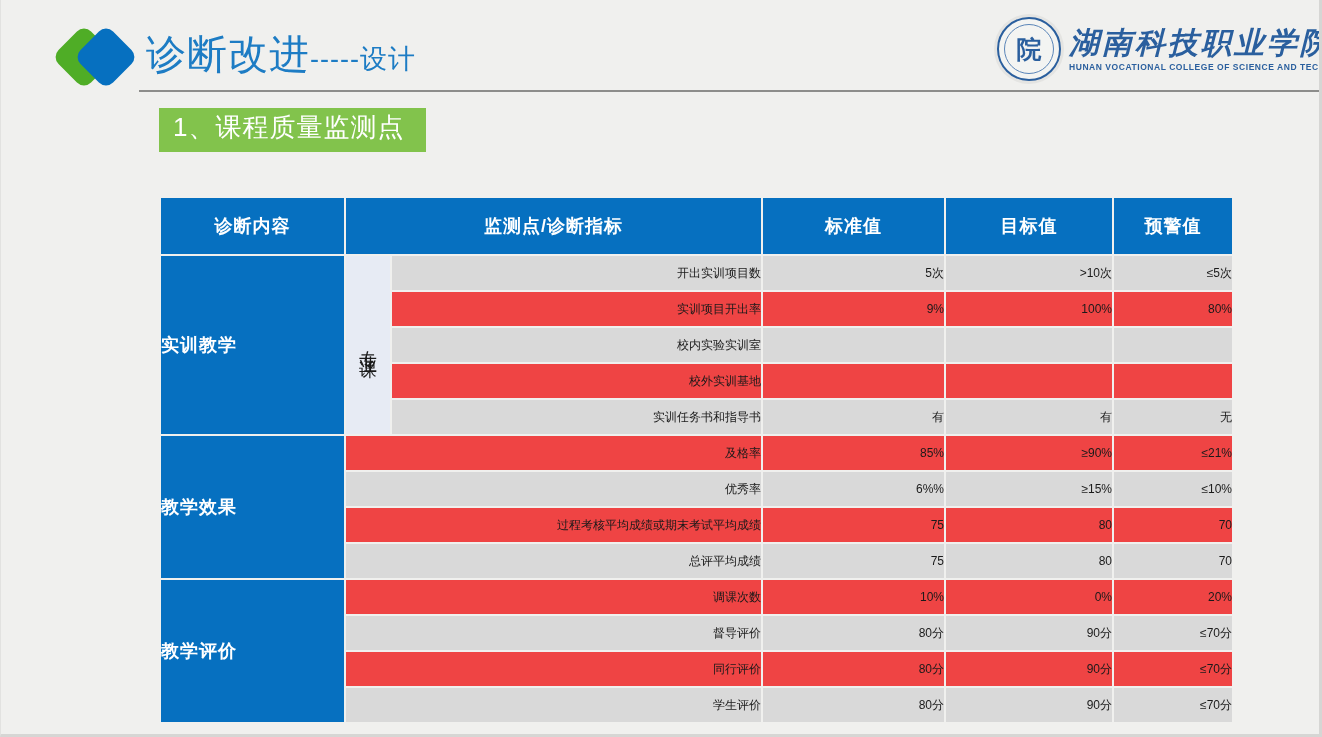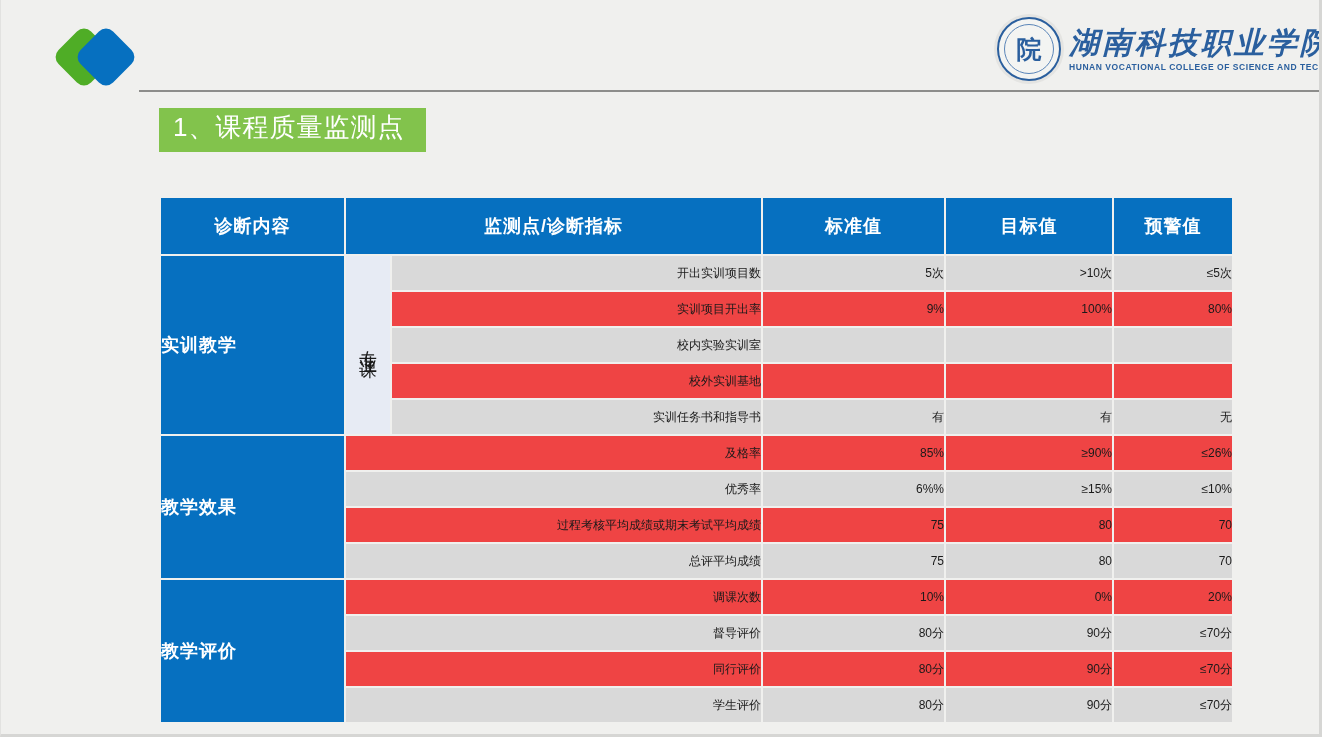--- a/index.html
+++ b/index.html
@@ -220,20 +220,23 @@
 </head>
 <body>
 
 <div class="slide">
 
   <div class="logo-mark">
     <span class="dia green"></span>
     <span class="dia blue"></span>
   </div>
 
+  <div class="slide-title">
+    <span>诊断改进</span><span class="sub">-----</span><span class="sub">设计</span>
+  </div>
 
   <div class="school-logo">
     <div class="school-seal">
       <span class="inner-ring"></span>
       <span class="seal-glyph">院</span>
     </div>
     <div class="school-text">
       <div class="school-cn">湖南科技职业学院</div>
       <div class="school-en">HUNAN VOCATIONAL COLLEGE OF SCIENCE AND TECHNOLOGY</div>
     </div>
@@ -293,21 +296,21 @@
             <td class="idx serif">实训任务书和指导书</td>
             <td class="val serif">有</td>
             <td class="val serif">有</td>
             <td class="val serif">无</td>
           </tr>
           <tr class="band-b">
             <td class="group" rowspan="4">教学效果</td>
             <td class="idx" colspan="2">及格率</td>
             <td class="val">85%</td>
             <td class="val">≥90%</td>
-            <td class="val">≤26%</td>
+            <td class="val">≤21%</td>
           </tr>
           <tr class="band-a">
             <td class="idx" colspan="2">优秀率</td>
             <td class="val">6%%</td>
             <td class="val">≥15%</td>
             <td class="val">≤10%</td>
           </tr>
           <tr class="band-b">
             <td class="idx" colspan="2">过程考核平均成绩或期末考试平均成绩</td>
             <td class="val">75</td>

